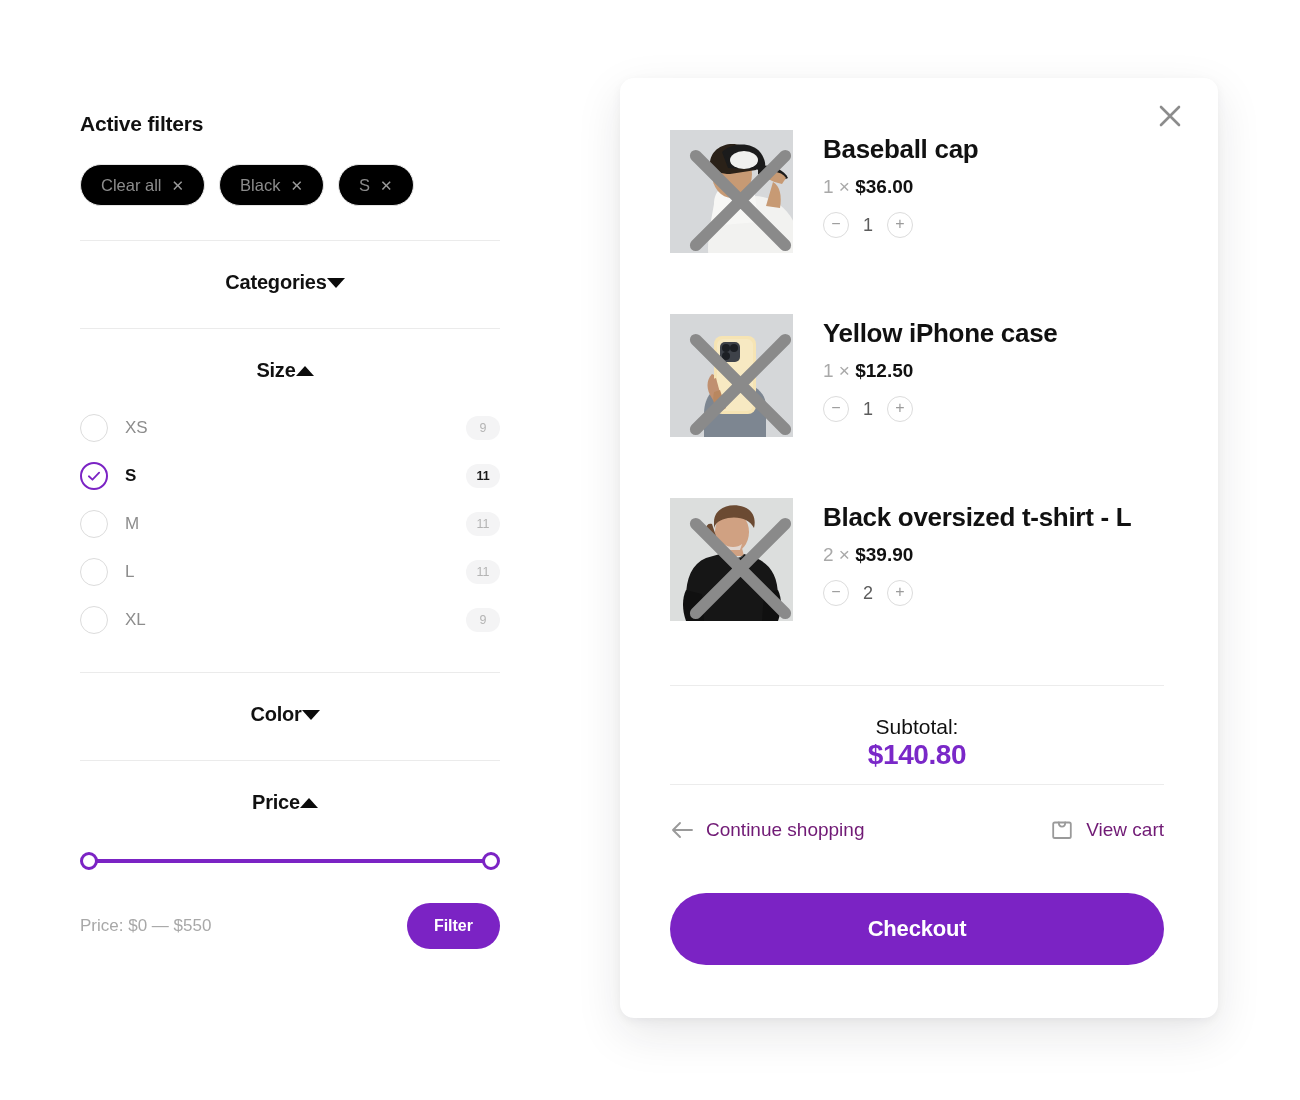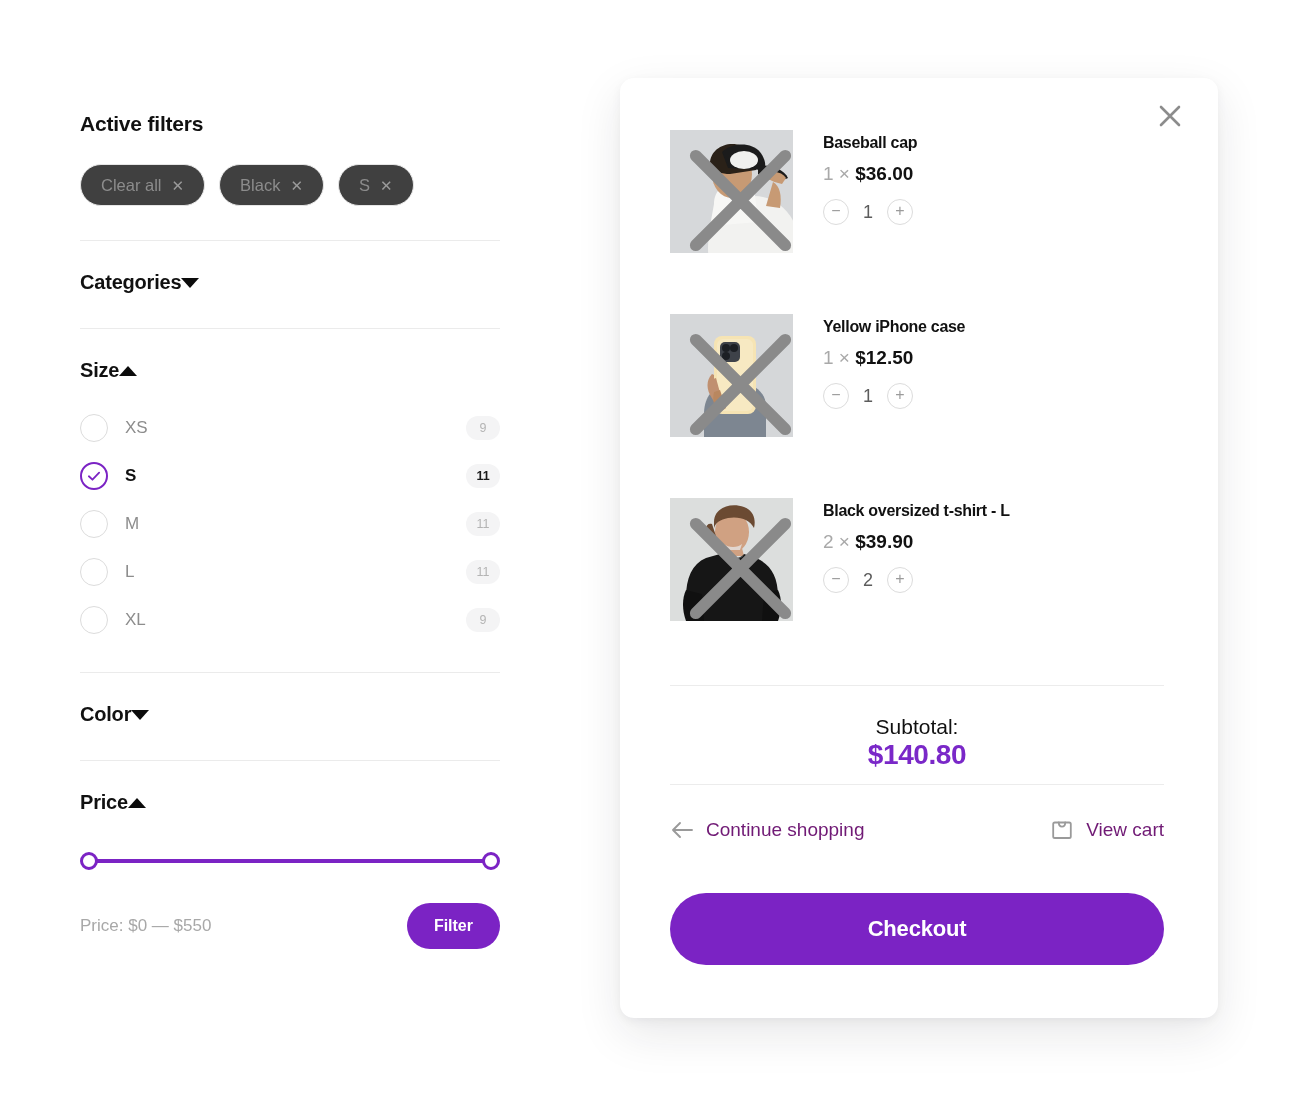--- a/index.html
+++ b/index.html
@@ -42,21 +42,21 @@
   }
 
   .chip {
     display: inline-flex;
     align-items: center;
     gap: 10px;
     height: 42px;
     padding: 0 20px;
     border: 1px solid #e6e6e6;
     border-radius: 21px;
-    background: #404040;
+    background: #000000;
     color: #8c8c8c;
     font-size: 16.5px;
     cursor: pointer;
     white-space: nowrap;
   }
   .chip .chip-x {
     font-size: 15px;
     color: #9a9a9a;
     line-height: 1;
   }
@@ -64,21 +64,21 @@
   .divider {
     height: 1px;
     background: #ebebeb;
     margin: 34px 0 0 0;
     width: 420px;
   }
 
   .section-head {
     display: flex;
     align-items: center;
-    justify-content: flex-start;
+    justify-content: center;
     width: 420px;
     padding: 30px 0 0 0;
     cursor: pointer;
   }
 
   .section-title {
     font-size: 20px;
     font-weight: bold;
     color: #111111;
     letter-spacing: -0.2px;
@@ -260,21 +260,21 @@
     top: 9px;
     width: 22px;
     height: 22px;
     cursor: pointer;
     z-index: 3;
   }
 
   .item-info { padding-top: 4px; flex: 1 1 auto; }
 
   .item-title {
-    font-size: 16px;
+    font-size: 26px;
     font-weight: bold;
     color: #111111;
     letter-spacing: -0.3px;
     margin-bottom: 11px;
   }
 
   .item-price {
     font-size: 19px;
     color: #111111;
     font-weight: bold;

